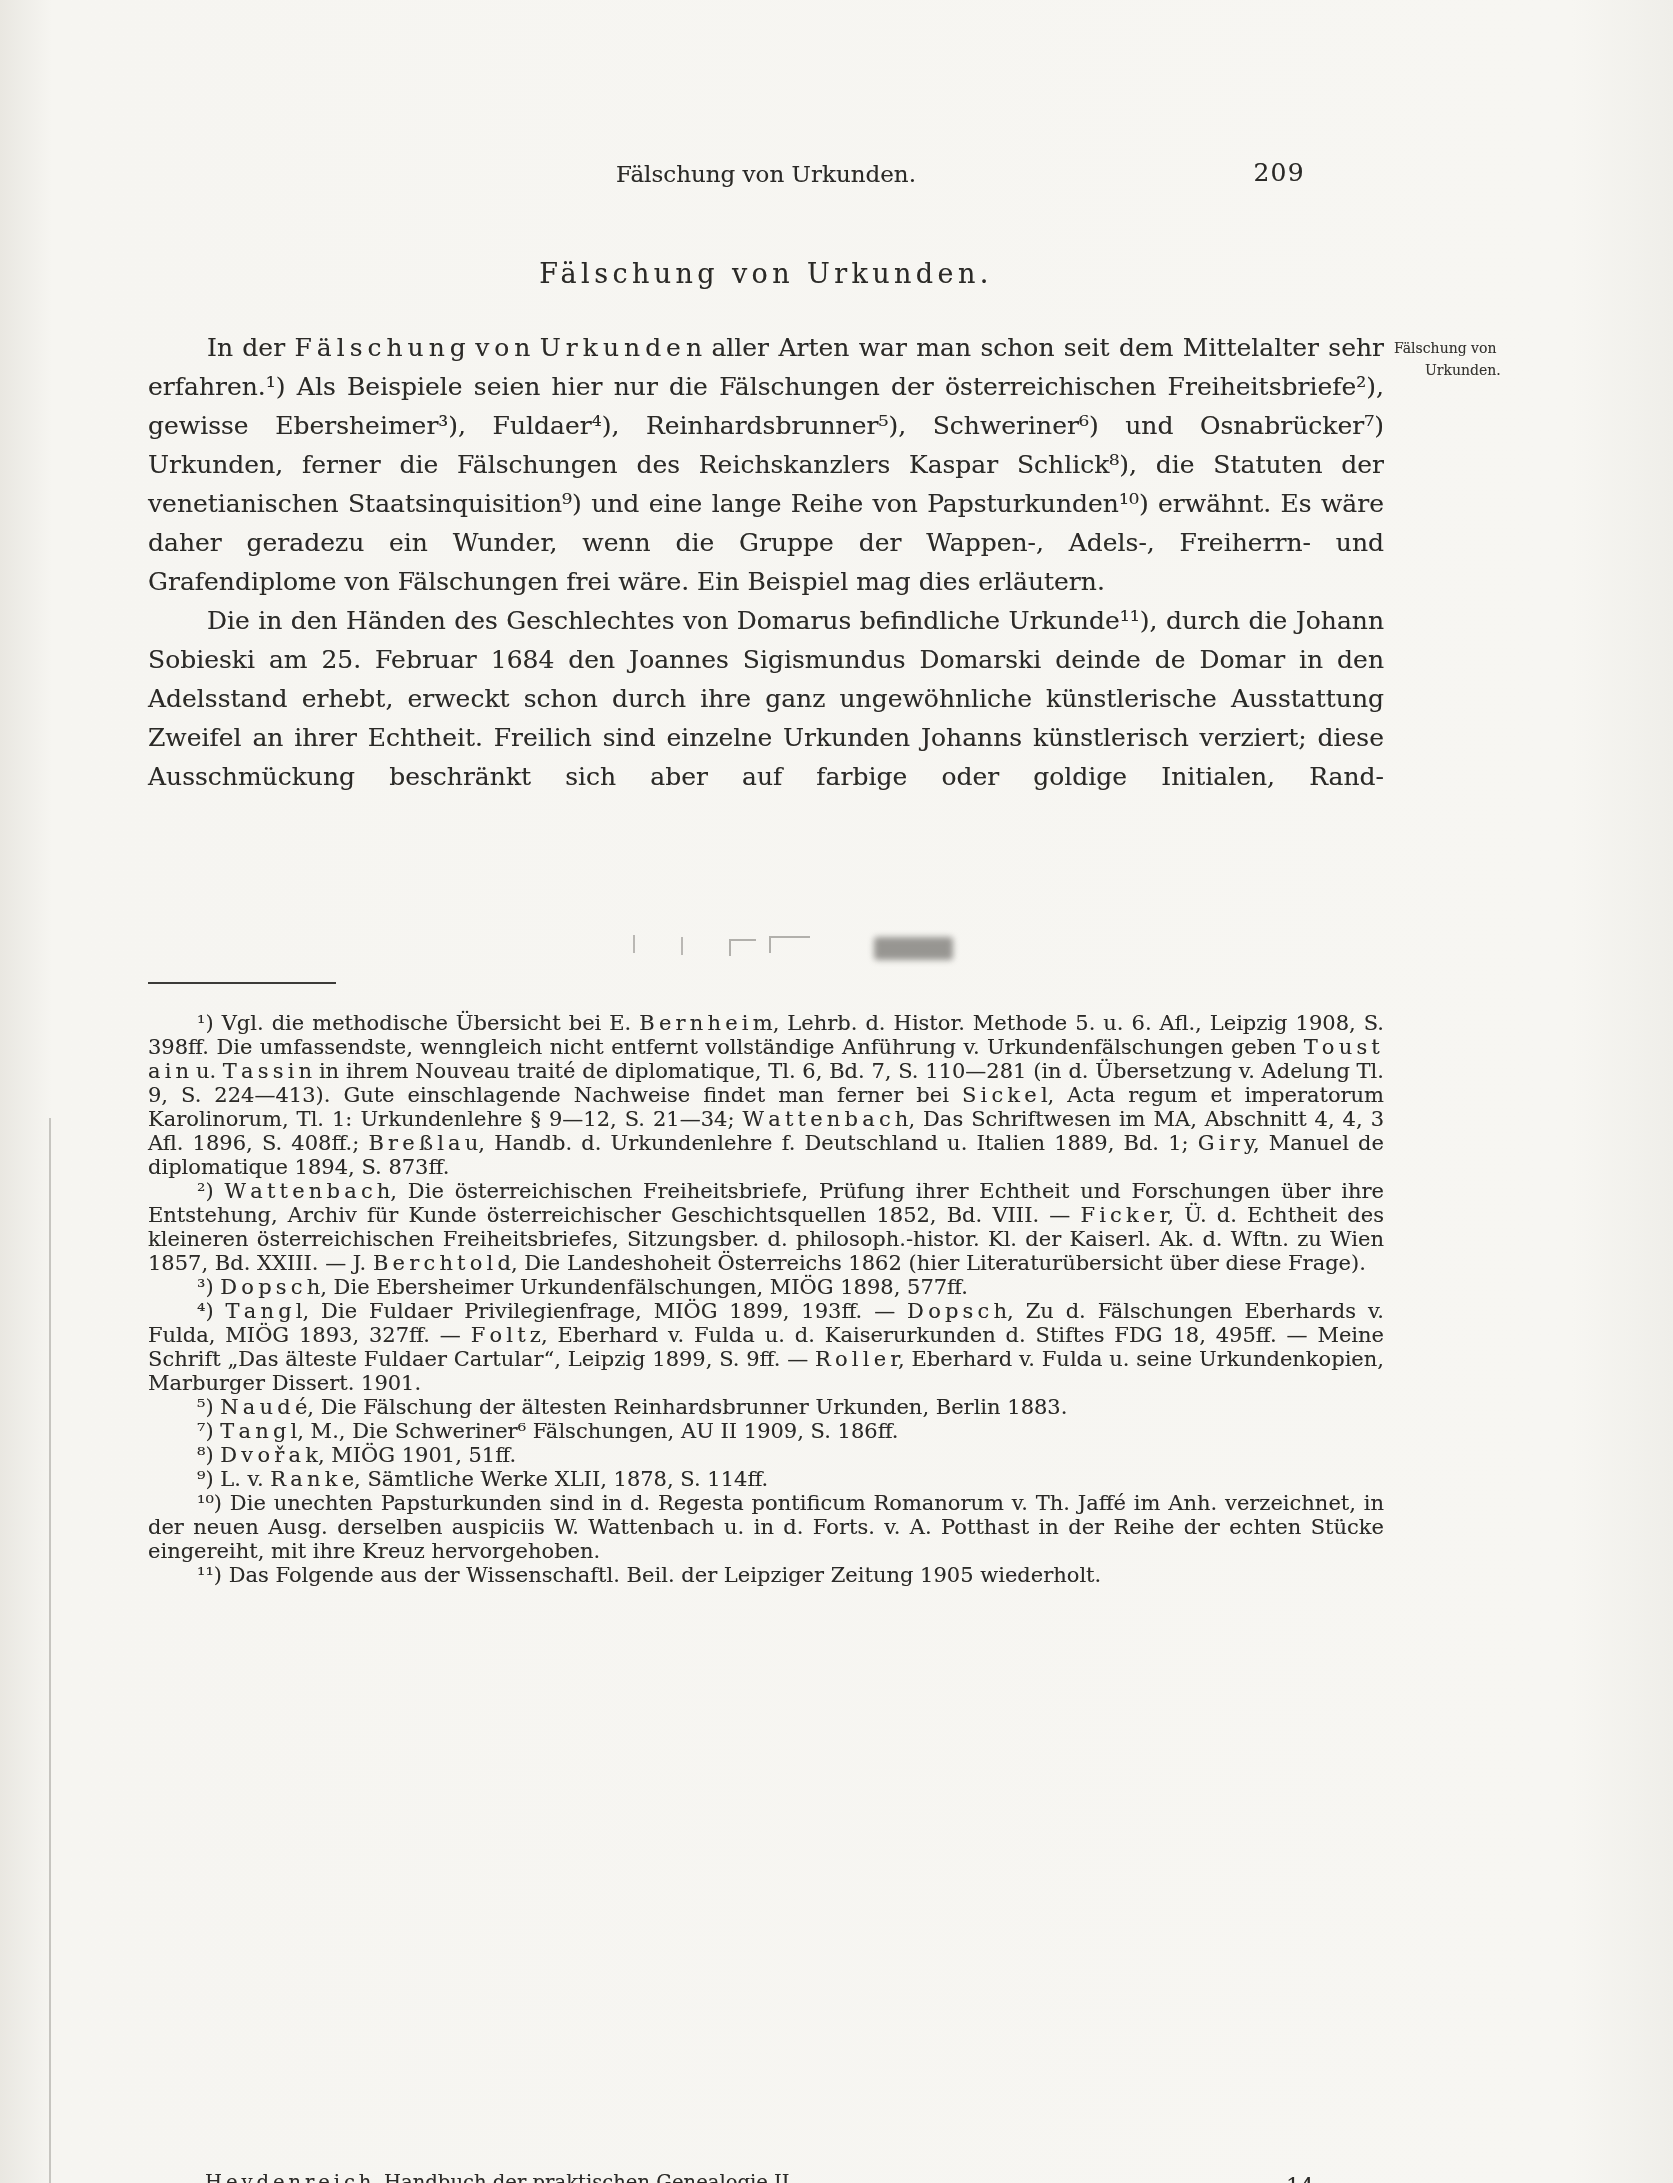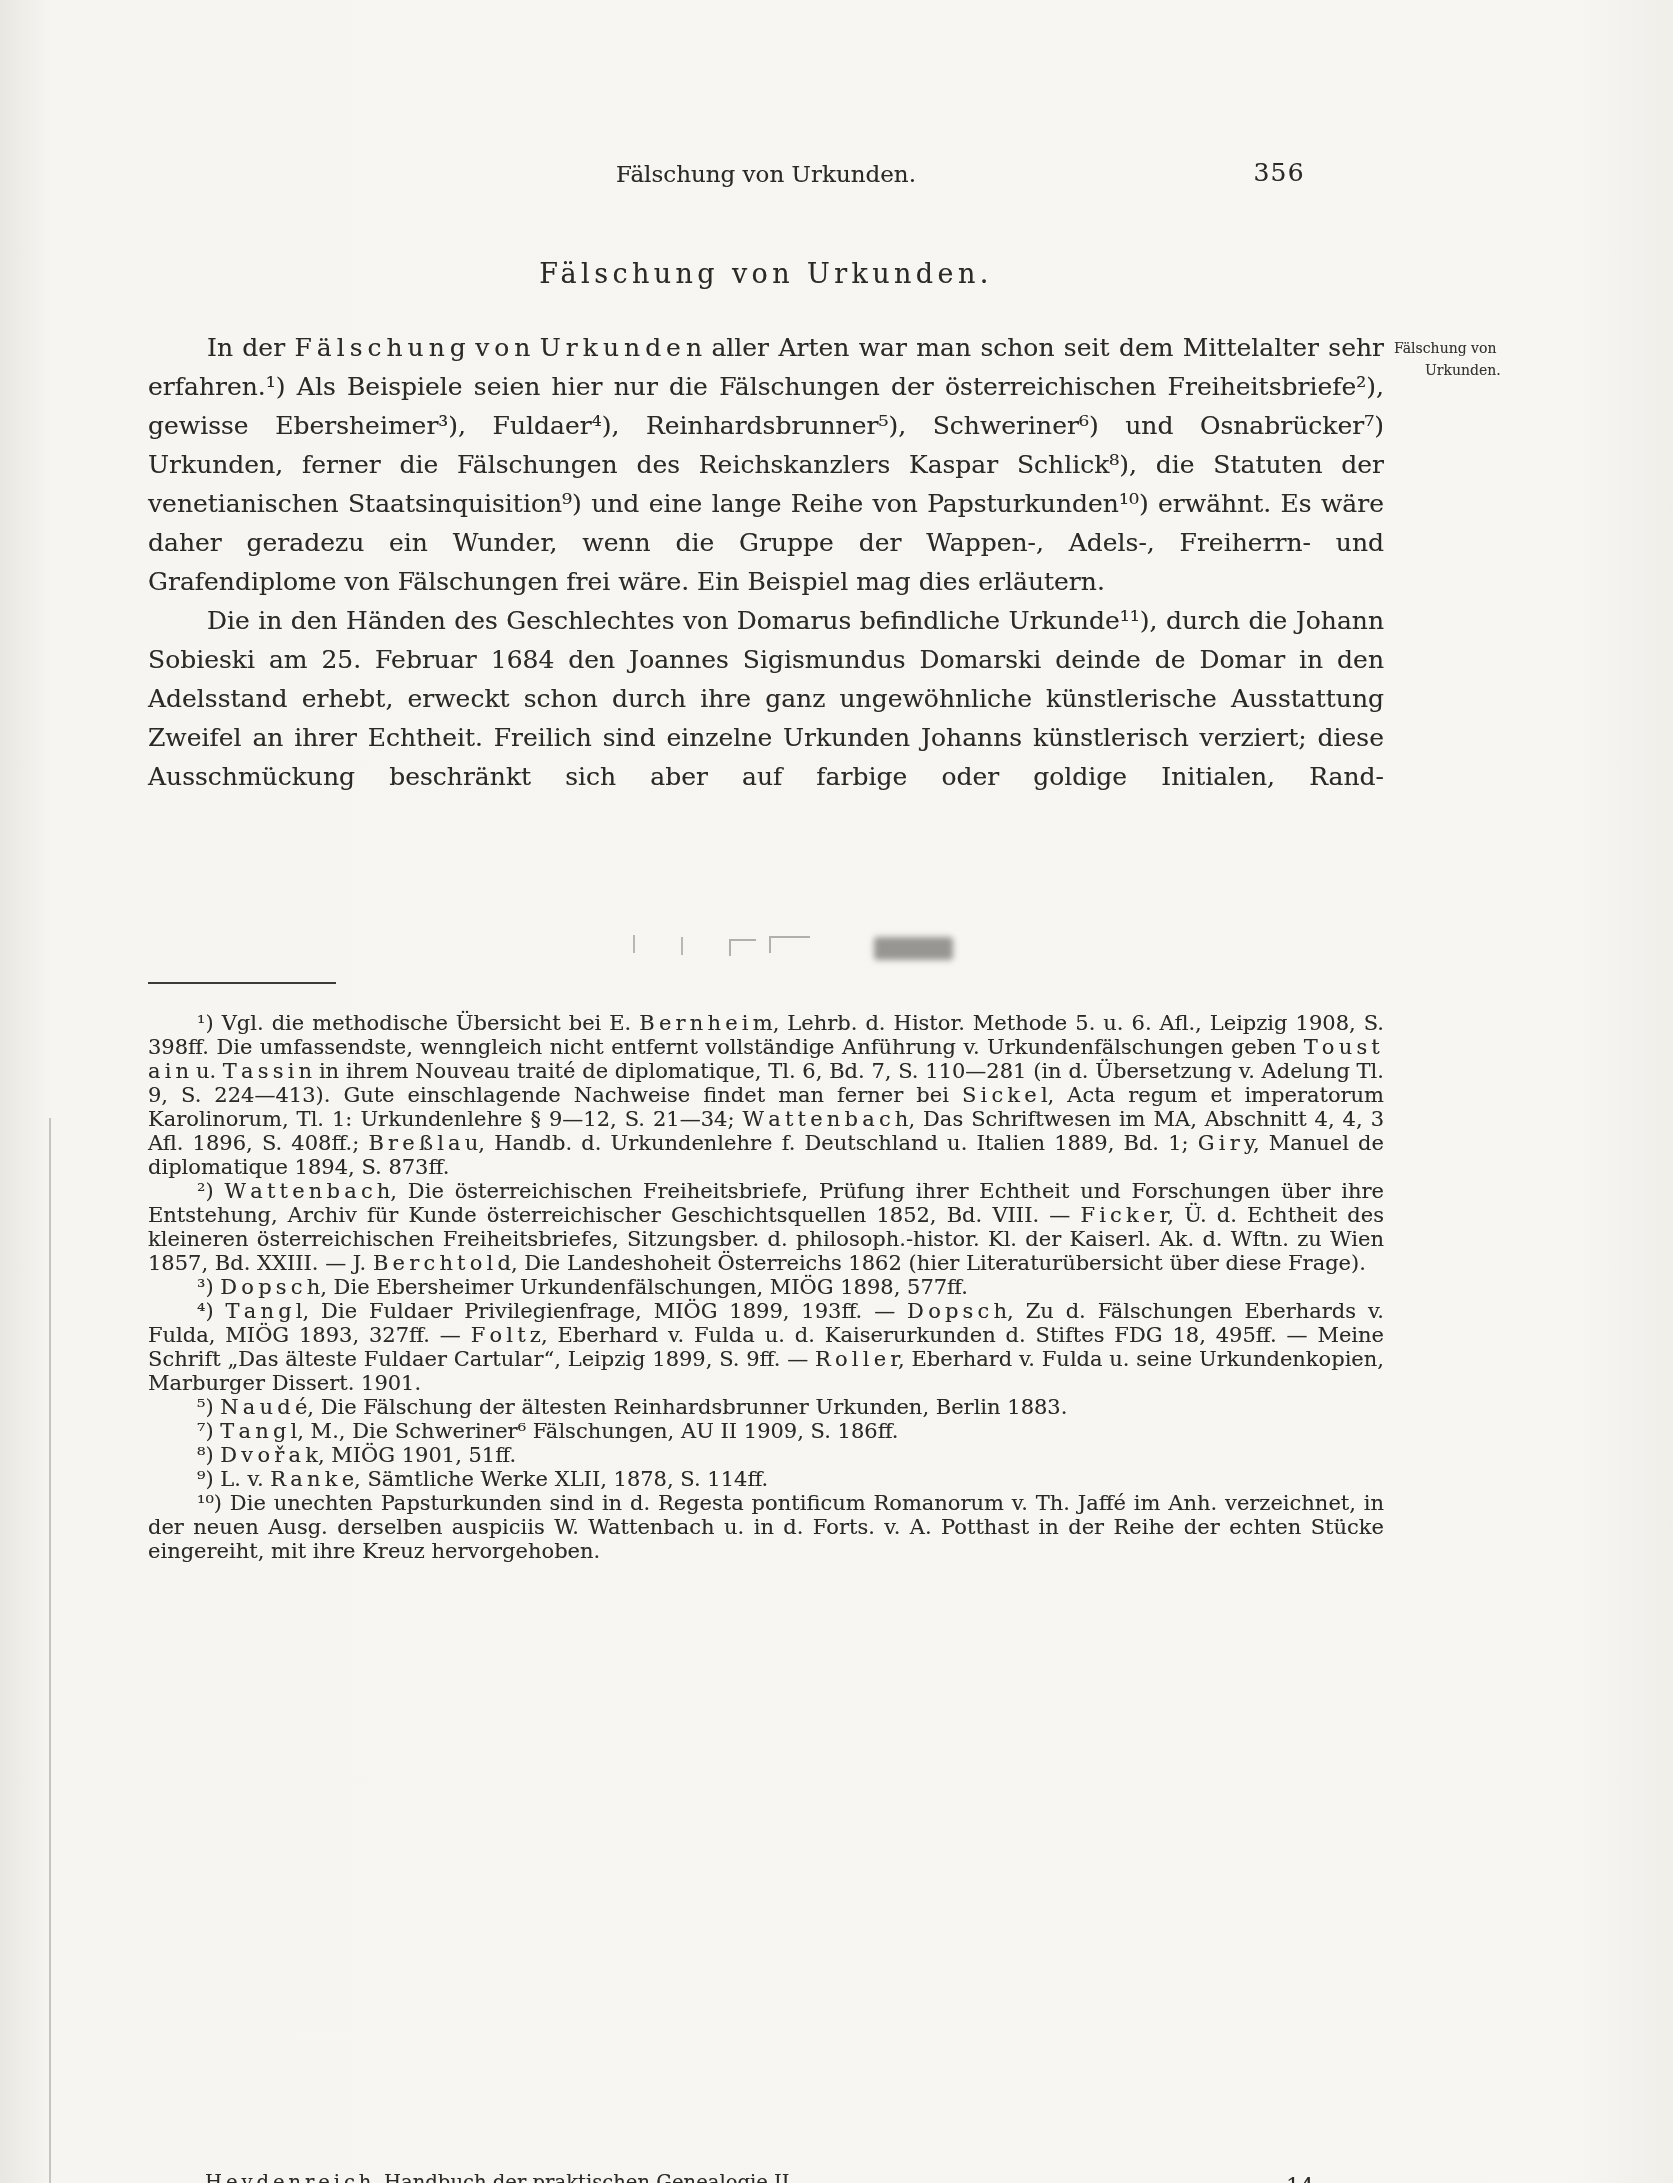--- a/index.html
+++ b/index.html
@@ -75,21 +75,21 @@
     background: #8e8c86; opacity: .45;
   }
 </style>
 </head>
 <body>
 
 <div class="page">
 
   <div class="running-head">
     <span class="rh-text">Fälschung von Urkunden.</span>
-    <span class="rh-page">356</span>
+    <span class="rh-page">209</span>
   </div>
 
   <h1 class="title">Fälschung von Urkunden.</h1>
 
   <div class="margin-note">
     <div>Fälschung von</div>
     <div class="mn2">Urkunden.</div>
   </div>
 
   <div class="body-text">
@@ -110,20 +110,21 @@
   <div class="footnotes">
     <p>¹) Vgl. die methodische Übersicht bei E. B e r n h e i m, Lehrb. d. Histor. Methode 5. u. 6. Afl., Leipzig 1908, S. 398ff. Die umfassendste, wenngleich nicht entfernt vollständige Anführung v. Urkundenfälschungen geben T o u s t a i n u. T a s s i n in ihrem Nouveau traité de diplomatique, Tl. 6, Bd. 7, S. 110—281 (in d. Übersetzung v. Adelung Tl. 9, S. 224—413). Gute einschlagende Nachweise findet man ferner bei S i c k e l, Acta regum et imperatorum Karolinorum, Tl. 1: Urkundenlehre § 9—12, S. 21—34; W a t t e n b a c h, Das Schriftwesen im MA, Abschnitt 4, 4, 3 Afl. 1896, S. 408ff.; B r e ß l a u, Handb. d. Urkundenlehre f. Deutschland u. Italien 1889, Bd. 1; G i r y, Manuel de diplomatique 1894, S. 873ff.</p>
     <p>²) W a t t e n b a c h, Die österreichischen Freiheitsbriefe, Prüfung ihrer Echtheit und Forschungen über ihre Entstehung, Archiv für Kunde österreichischer Geschichtsquellen 1852, Bd. VIII. — F i c k e r, Ü. d. Echtheit des kleineren österreichischen Freiheitsbriefes, Sitzungsber. d. philosoph.-histor. Kl. der Kaiserl. Ak. d. Wftn. zu Wien 1857, Bd. XXIII. — J. B e r c h t o l d, Die Landeshoheit Österreichs 1862 (hier Literaturübersicht über diese Frage).</p>
     <p>³) D o p s c h, Die Ebersheimer Urkundenfälschungen, MIÖG 1898, 577ff.</p>
     <p>⁴) T a n g l, Die Fuldaer Privilegienfrage, MIÖG 1899, 193ff. — D o p s c h, Zu d. Fälschungen Eberhards v. Fulda, MIÖG 1893, 327ff. — F o l t z, Eberhard v. Fulda u. d. Kaiserurkunden d. Stiftes FDG 18, 495ff. — Meine Schrift „Das älteste Fuldaer Cartular“, Leipzig 1899, S. 9ff. — R o l l e r, Eberhard v. Fulda u. seine Urkundenkopien, Marburger Dissert. 1901.</p>
     <p>⁵) N a u d é, Die Fälschung der ältesten Reinhardsbrunner Urkunden, Berlin 1883.</p>
     <p>⁷) T a n g l, M., Die Schweriner⁶ Fälschungen, AU II 1909, S. 186ff.</p>
     <p>⁸) D v o ř a k, MIÖG 1901, 51ff.</p>
     <p>⁹) L. v. R a n k e, Sämtliche Werke XLII, 1878, S. 114ff.</p>
     <p>¹⁰) Die unechten Papsturkunden sind in d. Regesta pontificum Romanorum v. Th. Jaffé im Anh. verzeichnet, in der neuen Ausg. derselben auspiciis W. Wattenbach u. in d. Forts. v. A. Potthast in der Reihe der echten Stücke eingereiht, mit ihre Kreuz hervorgehoben.</p>
+    <p>¹¹) Das Folgende aus der Wissenschaftl. Beil. der Leipziger Zeitung 1905 wiederholt.</p>
   </div>
 
   <div class="footer">
     <span class="f-left">H e y d e n r e i c h, Handbuch der praktischen Genealogie II.</span>
     <span class="f-right">14</span>
   </div>
 
   <div class="fold-line"></div>
 
 </div>

